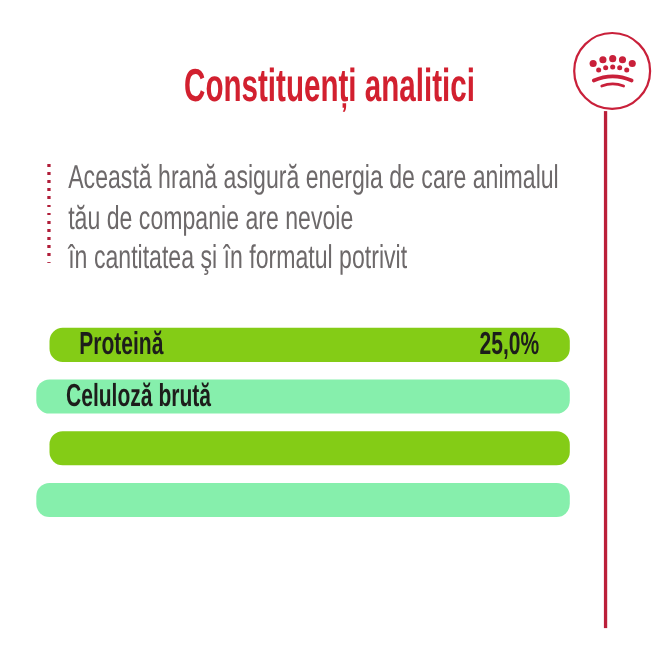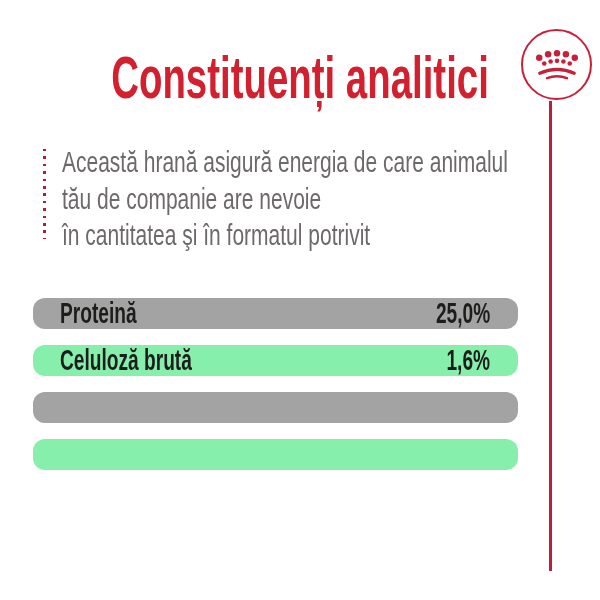--- a/index.html
+++ b/index.html
@@ -9,21 +9,21 @@
     position:relative;overflow:hidden;
   }
   .page{position:absolute;inset:0;background:#ffffff;}
 
   
   .cond{display:inline-block;white-space:nowrap;transform-origin:0 50%;}
 
   
   .title{
     position:absolute;top:55px;left:0;width:600px;
-    text-align:center;line-height:46px;font-size:60px;font-weight:bold;
+    text-align:center;line-height:46px;font-size:42px;font-weight:bold;
     color:#d2202f;letter-spacing:0;
   }
   .title .cond{transform:scaleX(0.64);transform-origin:50% 50%;}
 
   
   .logo-circle{
     position:absolute;left:521px;top:29px;width:67px;height:67px;
     border:2.5px solid #c9203a;border-radius:50%;background:#ffffff;
     display:flex;align-items:center;justify-content:center;
   }
@@ -44,21 +44,21 @@
       to bottom,#b01d39 0px,#b01d39 2.5px,transparent 2.5px,transparent 7.4px);
   }
 
   
   .ctable{position:absolute;left:33px;top:298px;width:485px;}
   .crow{
     height:31px;border-radius:12px;margin-bottom:16px;
     display:flex;align-items:center;justify-content:space-between;
     padding:0 28px 0 27px;box-sizing:border-box;
   }
-  .crow.dark{background:#a3a3a3;}
+  .crow.dark{background:#84cc16;margin-left:12px;}
   .crow.light{background:#86efac;}
   .crow .lbl,.crow .val{
     font-size:29px;font-weight:bold;color:#1d1d1b;line-height:31px;
   }
   .crow .lbl .cond{transform:scaleX(0.66);transform-origin:0 50%;}
   .crow .val .cond{transform:scaleX(0.66);transform-origin:100% 50%;}
 </style>
 </head>
 <body>
 
@@ -101,21 +101,20 @@
 
   <div class="ctable">
 
     <div class="crow dark">
       <span class="lbl"><span class="cond">Proteină</span></span>
       <span class="val"><span class="cond">25,0%</span></span>
     </div>
 
     <div class="crow light">
       <span class="lbl"><span class="cond">Celuloză brută</span></span>
-      <span class="val"><span class="cond">1,6%</span></span>
     </div>
 
     <div class="crow dark">
     </div>
 
     <div class="crow light">
     </div>
 
   </div>
 

